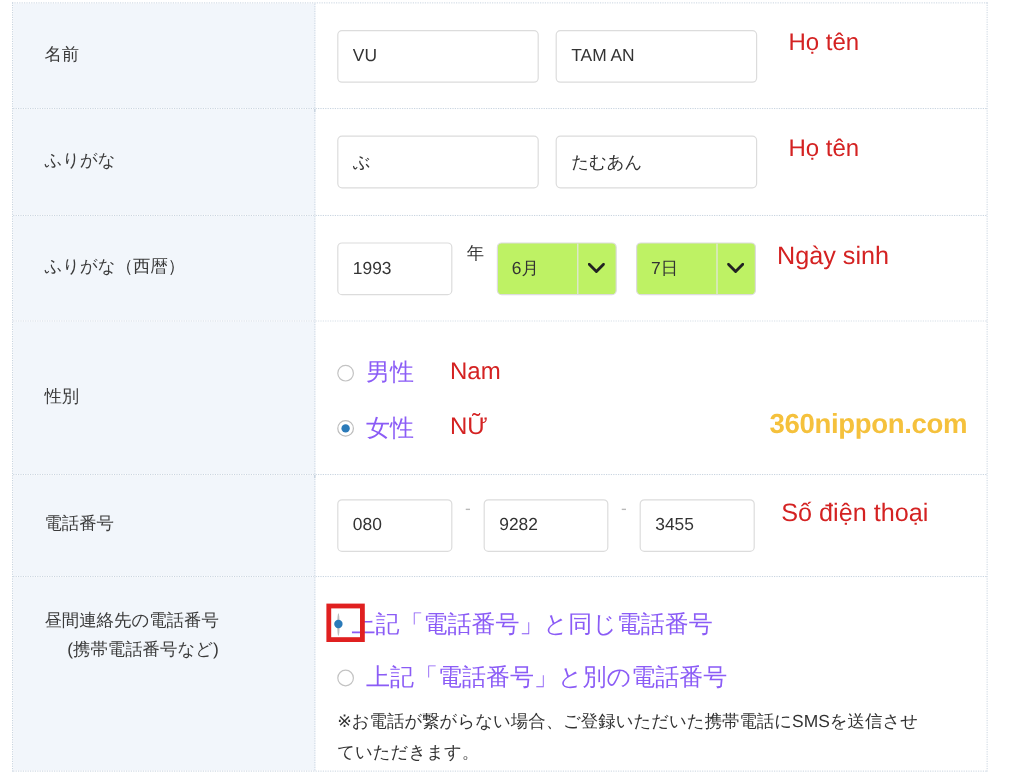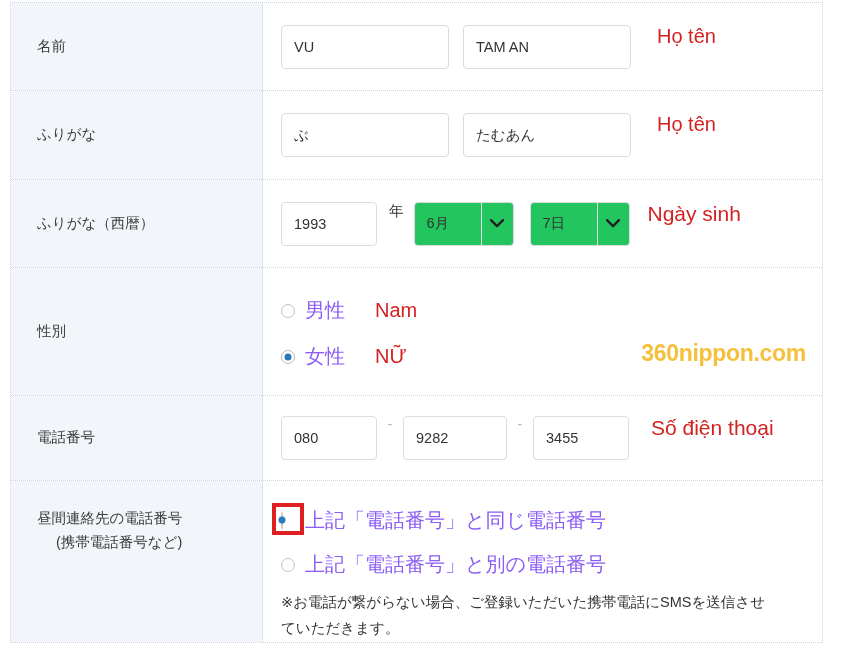--- a/index.html
+++ b/index.html
@@ -103,21 +103,21 @@
     width: 26px;
     text-align: center;
     display: inline-block;
   }
 
   .sel-wrap {
     position: relative;
     height: 44px;
     border: 1px solid #dcdcdc;
     border-radius: 4px;
-    background: #22c55e;
+    background: #bef264;
     box-sizing: border-box;
     display: flex;
     align-items: center;
   }
   .sel-wrap.month { width: 100px; }
   .sel-wrap.day   { width: 100px; margin-left: 16px; }
   .sel-wrap .sel-val {
     font-size: 14.5px;
     color: #333333;
     padding-left: 12px;
@@ -201,21 +201,21 @@
   .highlight-box {
     position: absolute;
     left: -9px;
     top: -9px;
     width: 32px;
     height: 32px;
     border: 4px solid #e02020;
     box-sizing: border-box;
     pointer-events: none;
   }
-  .radio-line.highlighted { position: relative; gap: 12px; }
+  .radio-line.highlighted { position: relative; }
   .radio-line.highlighted .radio-wrap { position: relative; }
 
   .note-text {
     font-size: 14.5px;
     color: #333333;
     line-height: 1.78;
     max-width: 560px;
     margin-top: 6px;
   }
   .note-text span { display: block; }

